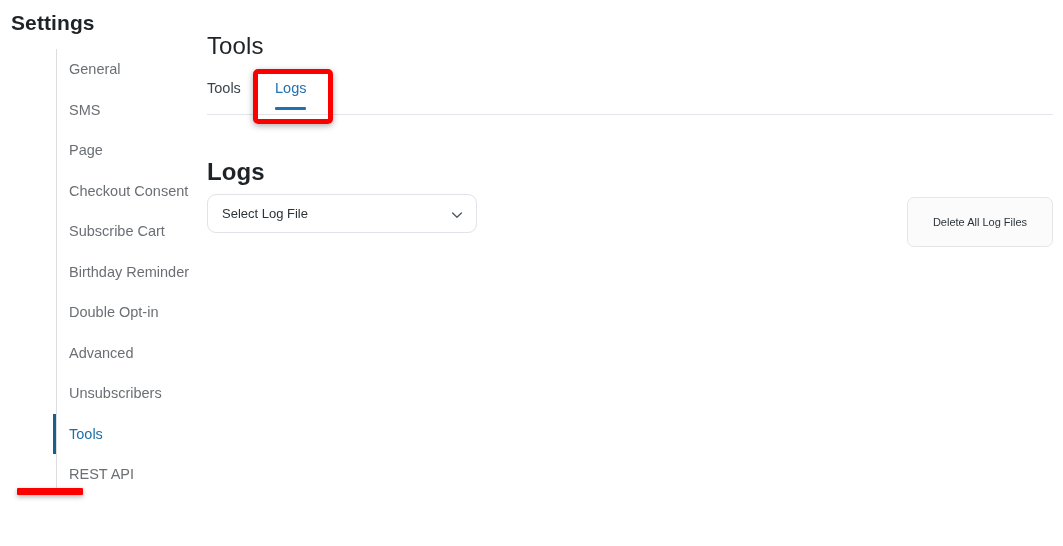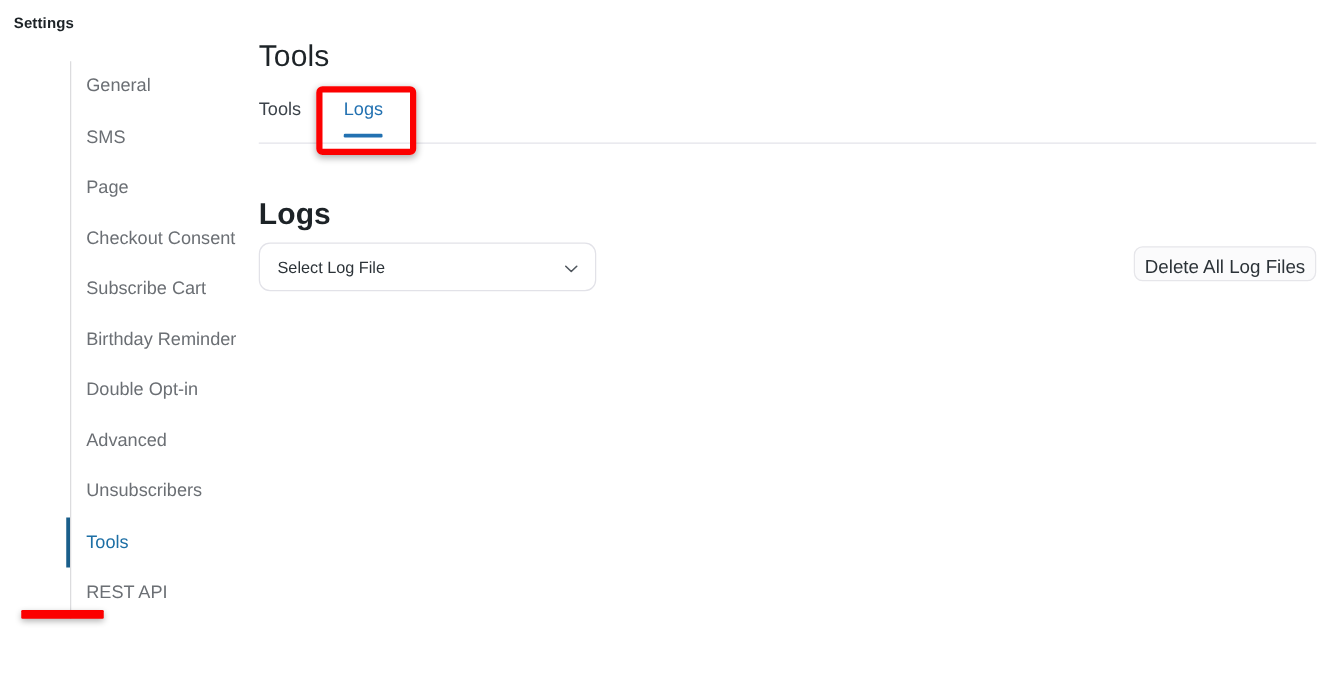--- a/index.html
+++ b/index.html
@@ -28,21 +28,21 @@
     position: absolute;
     left: 0;
     top: 0;
     width: 195px;
     height: 546px;
   }
   #settings-title {
     position: absolute;
     left: 11px;
     top: 11px;
-    font-size: 12px;
+    font-size: 21px;
     font-weight: bold;
     color: #1d2327;
     letter-spacing: 0.1px;
   }
   #sidebar-nav {
     position: absolute;
     left: 12px;
     top: 49px;
     width: 183px;
     border-left: 1px solid #dcdcde;
@@ -171,27 +171,27 @@
     top: 13px;
     width: 14px;
     height: 14px;
   }
 
   #delete-all-log-files {
     position: absolute;
     left: 712px;
     top: 197px;
     width: 146px;
-    height: 28px;
+    height: 50px;
     box-sizing: border-box;
     border: 1px solid #e6e6ea;
     border-radius: 7px;
     background: #fbfbfc;
     font-family: "Liberation Sans", sans-serif;
-    font-size: 15px;
+    font-size: 11px;
     color: #2c3338;
     text-align: center;
     line-height: 31px;
     white-space: nowrap;
     cursor: pointer;
     padding: 0;
   }
 
   
   .annot-rect {

